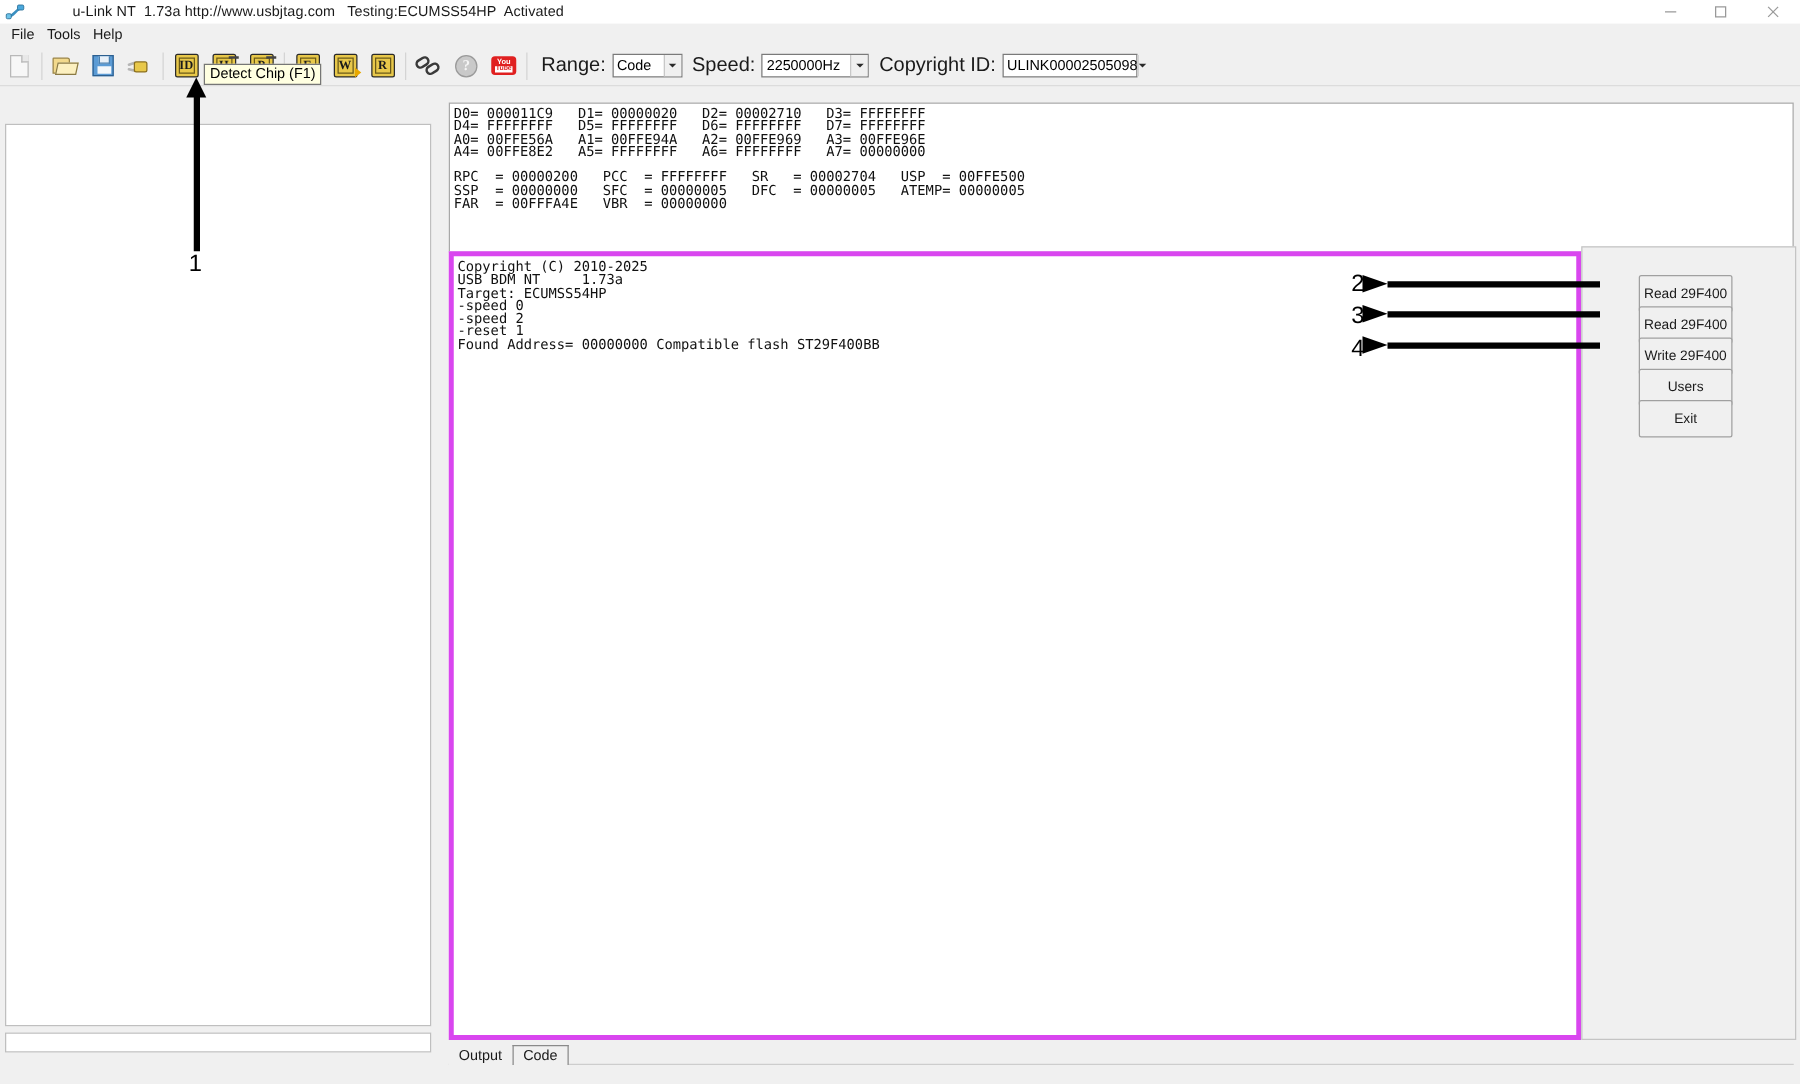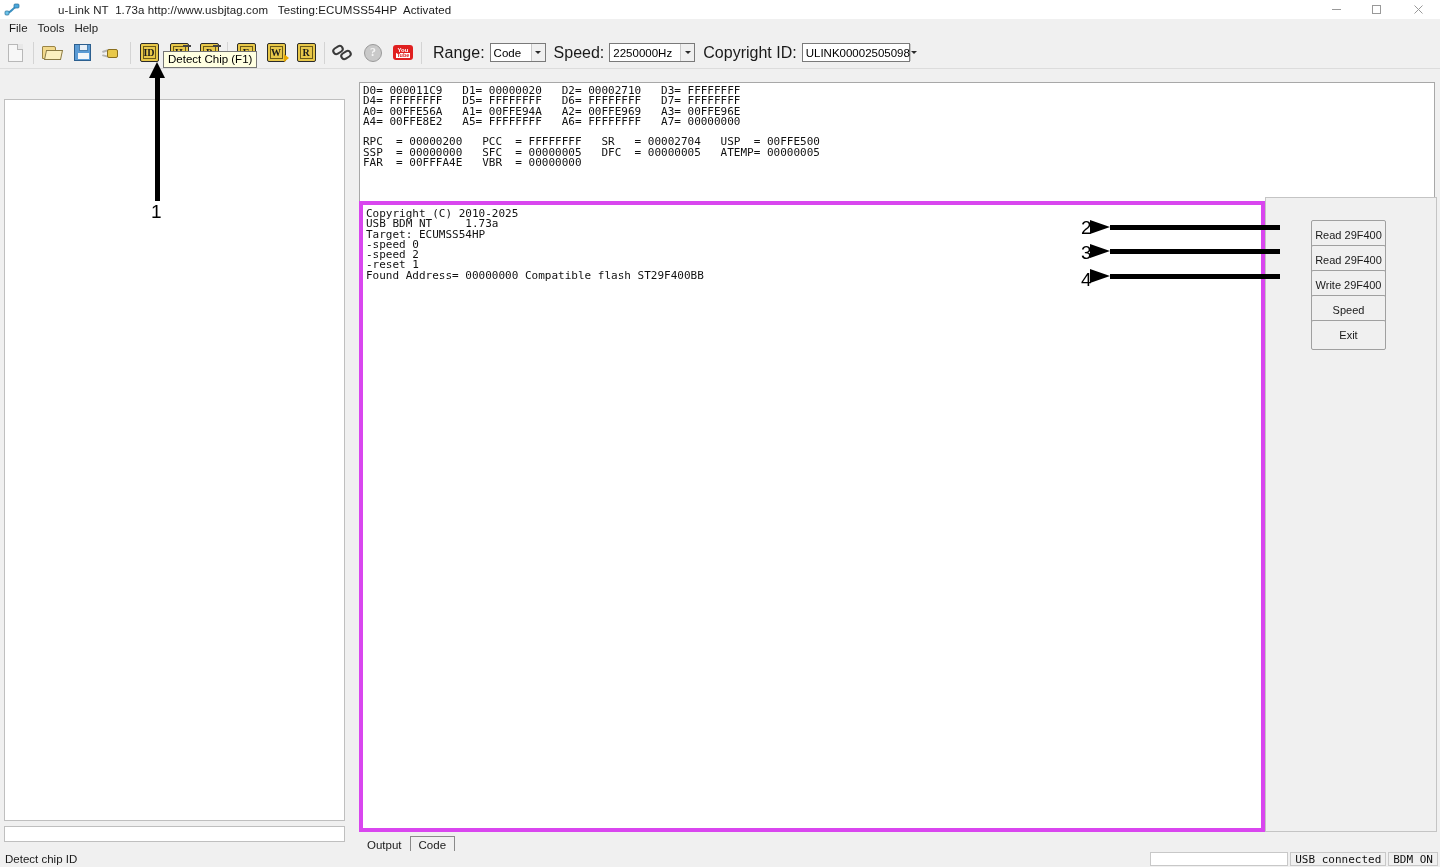--- a/index.html
+++ b/index.html
@@ -505,38 +505,30 @@
 -speed 0
 -speed 2
 -reset 1
 Found Address= 00000000 Compatible flash ST29F400BB</div>
   </div>
 
   <div class="side-pane">
     <div class="side-btn" style="top:22px;">Read 29F400</div>
     <div class="side-btn" style="top:47px;">Read 29F400</div>
     <div class="side-btn" style="top:72px;">Write 29F400</div>
-    <div class="side-btn" style="top:97px;">Speed</div>
+    <div class="side-btn" style="top:97px;">Users</div>
     <div class="side-btn" style="top:122px;">Exit</div>
   </div>
 
   <div class="tab-rail"></div>
   <div class="tabs">
     <div class="tab inactive">Output</div>
     <div class="tab active">Code</div>
   </div>
 
-  <div class="statusbar">
-    <div class="status-text">Detect chip ID</div>
-    <div class="status-right">
-      <div class="status-box" id="status-blank"></div>
-      <div class="status-pill">USB connected</div>
-      <div class="status-pill">BDM ON</div>
-    </div>
-  </div>
 
   <div class="arrow-v" style="left:149px; top:62px;">
     <div class="head"></div>
       <div class="shaft"></div>
   </div>
   <div class="anno-num" style="left:151px; top:201px;">1</div>
 
   <div class="arrow-h" style="left:1110px; top:220px;">
     <div class="shaft"></div>
       <div class="head"></div>

